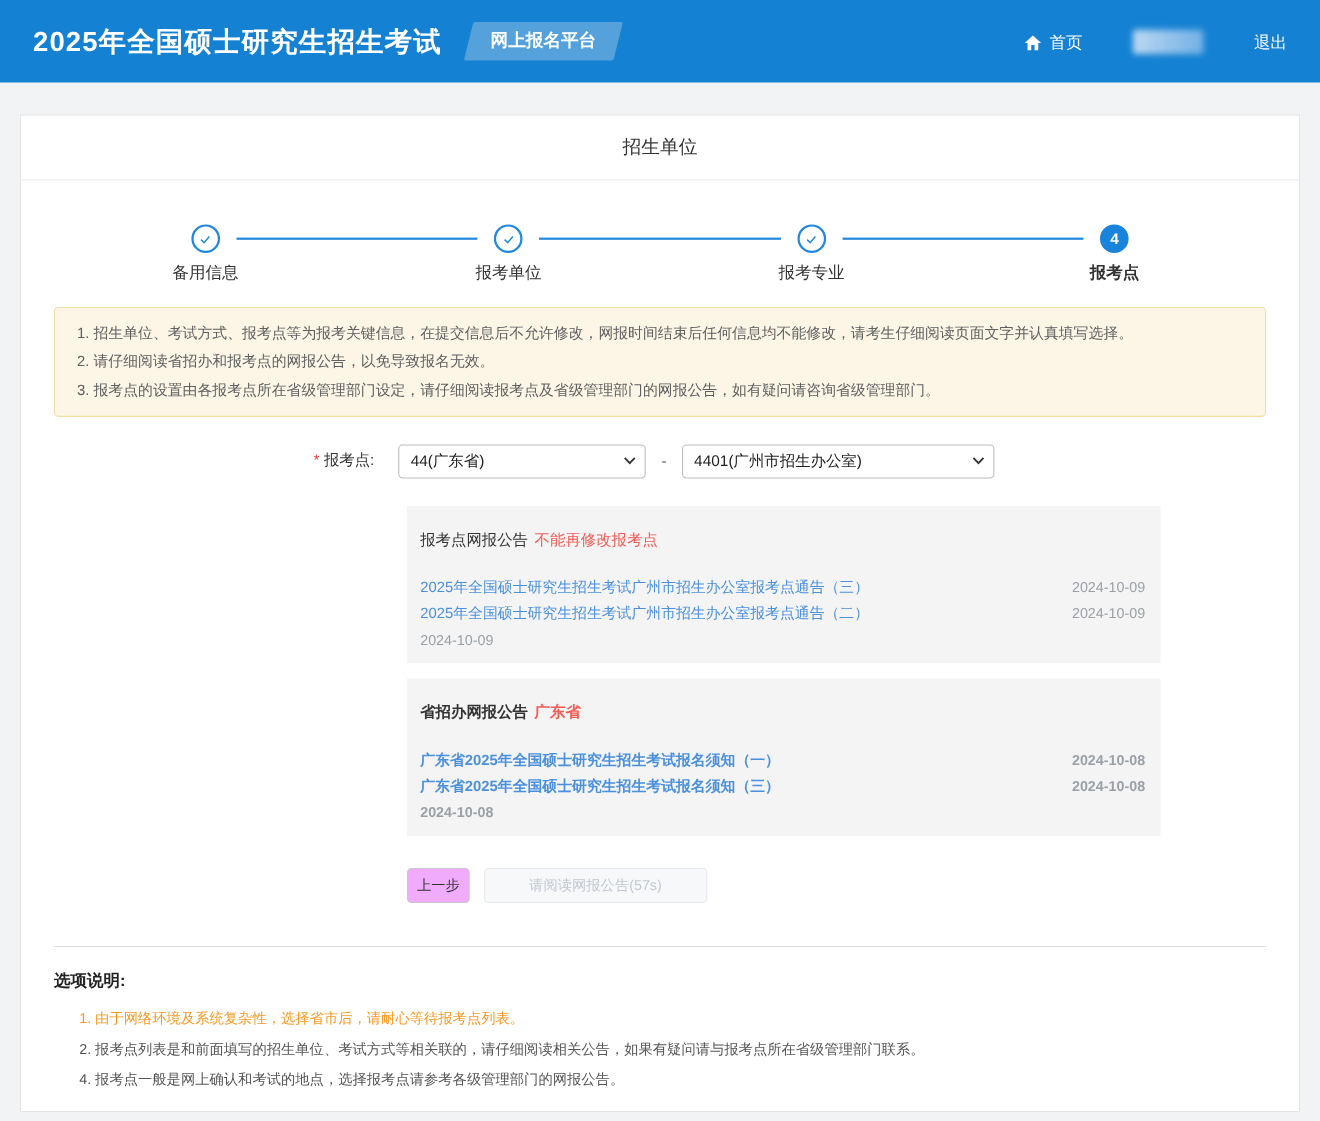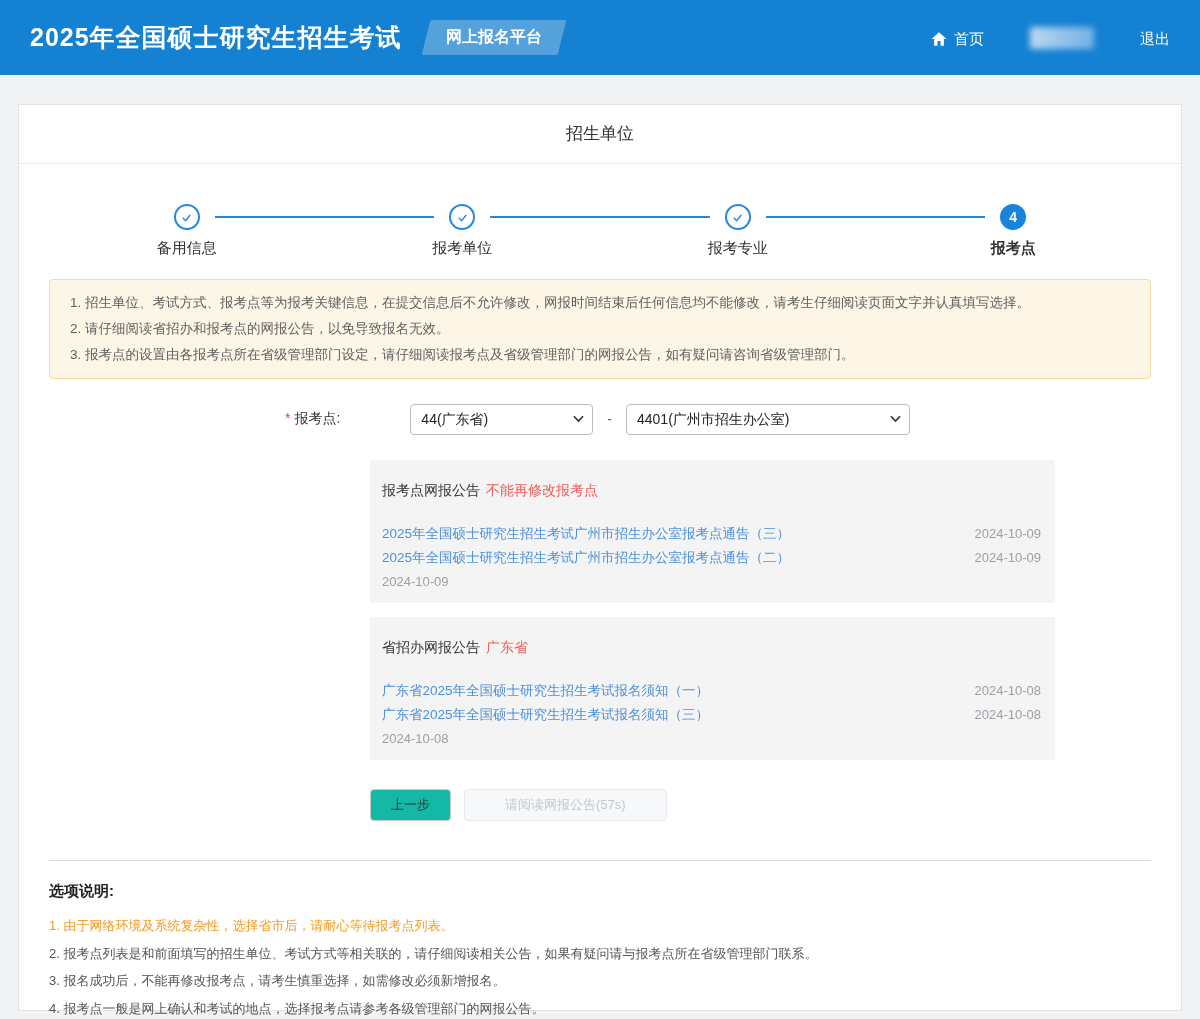--- a/index.html
+++ b/index.html
@@ -65,52 +65,52 @@
   .form-row { display:flex; align-items:center; margin:24px 0 0 266px; height:32px; }
   .form-label { font-size:14px; color:#333; margin-right:22px; }
   .req { color:#f0413c; margin-right:4px; }
   .sel-wrap { position:relative; display:inline-block; }
   .sel-wrap select {
     appearance:none; -webkit-appearance:none; height:31px; border:1px solid #bdbdbd;
     border-radius:4px; background:#fff; font-size:14px; color:#222; padding:0 28px 0 10px;
     font-family:inherit; cursor:pointer;
   }
   .sel-wrap .caret { position:absolute; right:9px; top:11px; width:11px; height:8px; pointer-events:none; }
-  .sel-province select { width:183px;margin-left:48px; }
+  .sel-province select { width:225px; }
   .sel-site select { width:284px; }
   .dash { margin:0 14px; color:#666; font-size:14px; }
   
   .ann-box {
     margin-left:351px; width:685px; background:#f4f4f5;
     padding:21px 14px 9px 12px;
   }
   .ann-box.first { margin-top:25px; }
-  .ann-box.second { margin-top:14px; }
+  .ann-box.second { margin-top:14px;font-weight:bold; }
   .ann-head { font-size:14px; color:#333; line-height:19px; }
   .ann-head .org { color:#f35b55; margin-left:6px; }
   .ann-list { margin-top:22px; }
   .ann-item { display:flex; justify-content:space-between; align-items:center; line-height:24px; }
   .ann-item a { color:#4a90dd; font-size:13.5px; text-decoration:none; cursor:pointer; }
   .ann-item .date { color:#9aa0a6; font-size:13px; }
   
   .btn-row { margin:29px 0 0 351px; display:flex; align-items:center; }
   .btn {
     height:32px; border-radius:4px; font-size:13px; font-family:inherit; cursor:pointer;
   }
-  .btn-prev { background:#14b8a6; border:1px solid #c9c9c9; color:#333; padding:0 20px; }
+  .btn-prev { background:#f0abfc; border:1px solid #c9c9c9; color:#333; padding:0 8px; }
   .btn-disabled {
     margin-left:13px; background:#f7f8fa; border:1px solid #e6e9ee; color:#c3c8d0;
     padding:0 40px; cursor:not-allowed;
   }
   
   .divider { margin:39px 30px 0; border-top:1px solid #dcdcdc; }
   .footnotes { padding:21px 30px 0; }
   .footnotes h3 { font-size:15px; color:#222; font-weight:bold; }
   .footnotes ul { list-style:none; margin-top:11px; }
-  .footnotes li { font-size:13px; color:#555; line-height:27.5px; }
+  .footnotes li { font-size:13px; color:#555; line-height:27.5px;margin-left:23px; }
   .footnotes li.hl { color:#f59a23; }
 </style>
 </head>
 <body>
 
 <header class="topbar">
   <h1>2025年全国硕士研究生招生考试</h1>
   <div class="badge">
     <span>网上报名平台</span>
   </div>
@@ -234,17 +234,16 @@
     <button class="btn btn-prev">上一步</button>
     <button class="btn btn-disabled" disabled="">请阅读网报公告(57s)</button>
   </div>
 
   <div class="divider"></div>
   <div class="footnotes">
     <h3>选项说明:</h3>
     <ul>
       <li class="hl">1. 由于网络环境及系统复杂性，选择省市后，请耐心等待报考点列表。</li>
       <li>2. 报考点列表是和前面填写的招生单位、考试方式等相关联的，请仔细阅读相关公告，如果有疑问请与报考点所在省级管理部门联系。</li>
-      <li>3. 报名成功后，不能再修改报考点，请考生慎重选择，如需修改必须新增报名。</li>
       <li>4. 报考点一般是网上确认和考试的地点，选择报考点请参考各级管理部门的网报公告。</li>
     </ul>
   </div>
 </main>
 
 </body></html>

